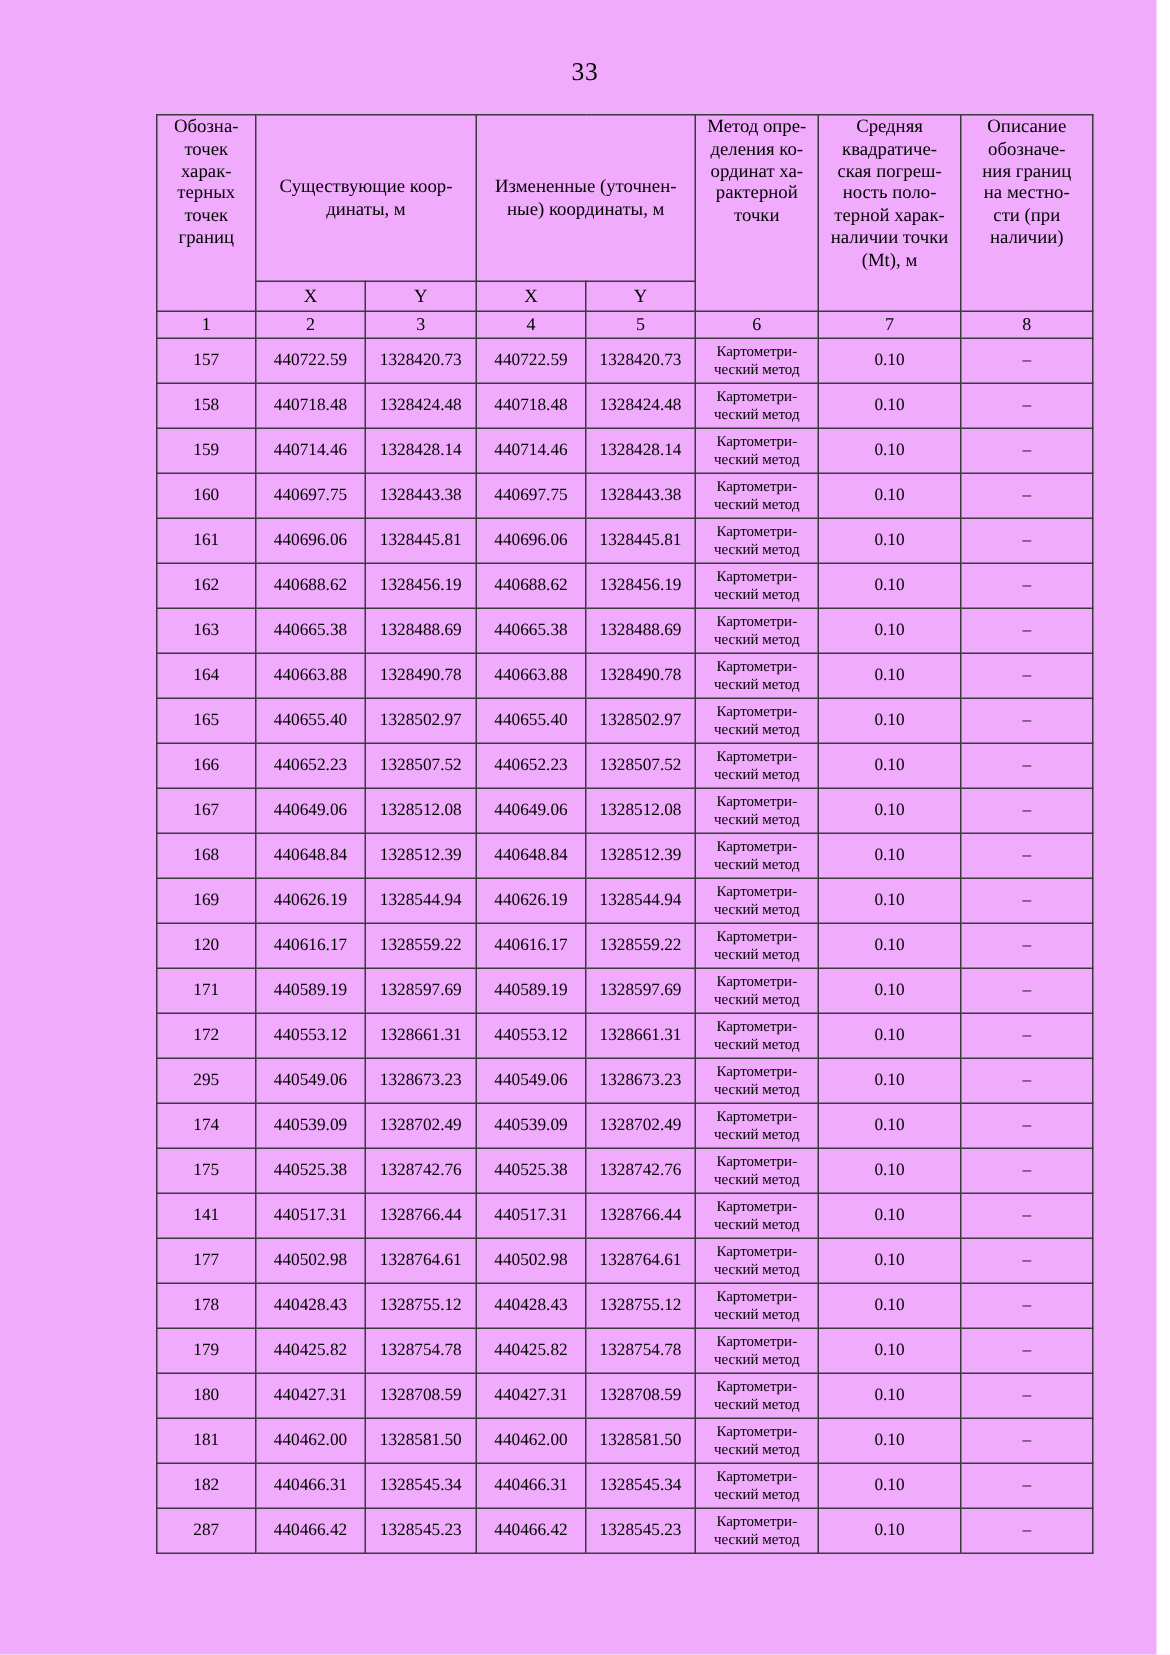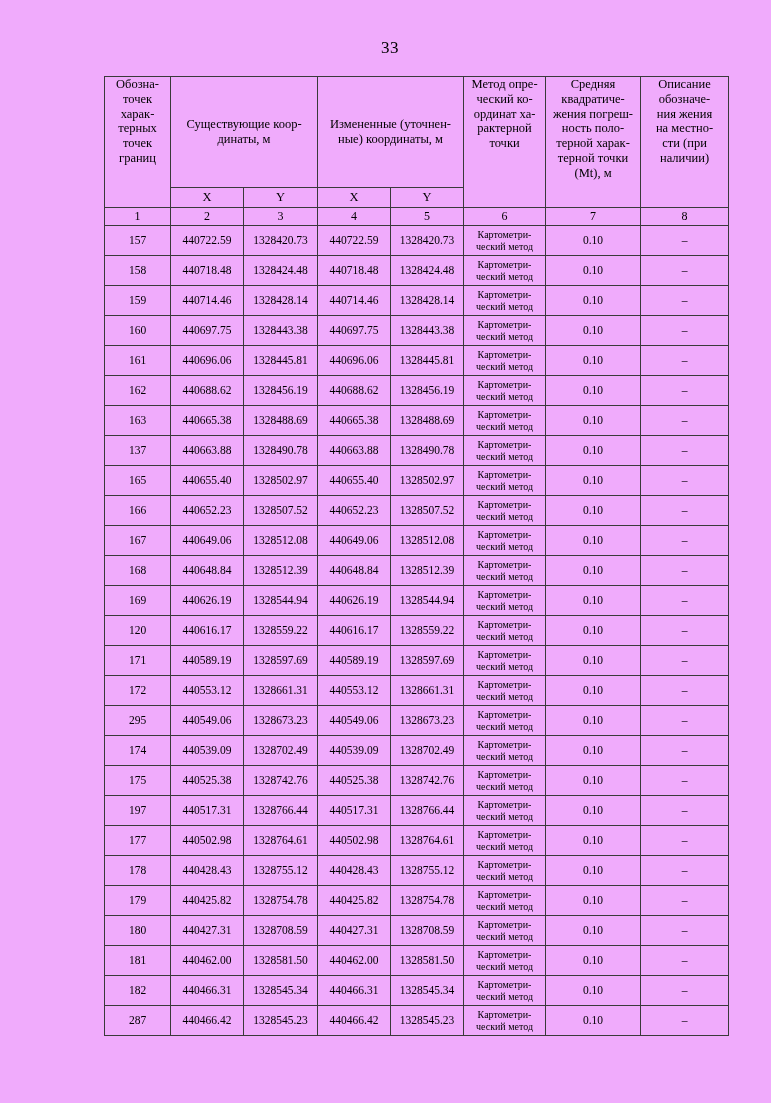--- a/index.html
+++ b/index.html
@@ -129,38 +129,38 @@
           <th class="grp" colspan="2">
               <span class="hyphenated">Существующие коор-</span>
               <span class="hyphenated">динаты, м</span>
             </th>
           <th class="grp" colspan="2">
               <span class="hyphenated">Измененные (уточнен-</span>
               <span class="hyphenated">ные) координаты, м</span>
             </th>
           <th class="grp tall" rowspan="2">
               <span class="hyphenated">Метод опре-</span>
-              <span class="hyphenated">ческий ко-</span>
+              <span class="hyphenated">деления ко-</span>
               <span class="hyphenated">ординат ха-</span>
               <span class="hyphenated">рактерной</span>
               <span class="hyphenated">точки</span>
             </th>
           <th class="grp tall" rowspan="2">
               <span class="hyphenated">Средняя</span>
               <span class="hyphenated">квадратиче-</span>
-              <span class="hyphenated">жения погреш-</span>
+              <span class="hyphenated">ская погреш-</span>
               <span class="hyphenated">ность поло-</span>
               <span class="hyphenated">терной харак-</span>
-              <span class="hyphenated">терной точки</span>
+              <span class="hyphenated">наличии точки</span>
               <span class="hyphenated">(Mt), м</span>
             </th>
           <th class="grp tall" rowspan="2">
               <span class="hyphenated">Описание</span>
               <span class="hyphenated">обозначе-</span>
-              <span class="hyphenated">ния жения</span>
+              <span class="hyphenated">ния границ</span>
               <span class="hyphenated">на местно-</span>
               <span class="hyphenated">сти (при</span>
               <span class="hyphenated">наличии)</span>
             </th>
         </tr>
         <tr>
           <th class="sub">X</th>
           <th class="sub">Y</th>
           <th class="sub">X</th>
           <th class="sub">Y</th>
@@ -262,21 +262,21 @@
             <td class="cell">440665.38</td>
             <td class="cell">1328488.69</td>
             <td class="cell method">
               <span class="hyphenated">Картометри-</span>
               <span class="hyphenated">ческий метод</span>
             </td>
             <td class="cell">0.10</td>
             <td class="cell dash">–</td>
           </tr>
           <tr>
-            <td class="cell">137</td>
+            <td class="cell">164</td>
             <td class="cell">440663.88</td>
             <td class="cell">1328490.78</td>
             <td class="cell">440663.88</td>
             <td class="cell">1328490.78</td>
             <td class="cell method">
               <span class="hyphenated">Картометри-</span>
               <span class="hyphenated">ческий метод</span>
             </td>
             <td class="cell">0.10</td>
             <td class="cell dash">–</td>
@@ -418,21 +418,21 @@
             <td class="cell">440525.38</td>
             <td class="cell">1328742.76</td>
             <td class="cell method">
               <span class="hyphenated">Картометри-</span>
               <span class="hyphenated">ческий метод</span>
             </td>
             <td class="cell">0.10</td>
             <td class="cell dash">–</td>
           </tr>
           <tr>
-            <td class="cell">197</td>
+            <td class="cell">141</td>
             <td class="cell">440517.31</td>
             <td class="cell">1328766.44</td>
             <td class="cell">440517.31</td>
             <td class="cell">1328766.44</td>
             <td class="cell method">
               <span class="hyphenated">Картометри-</span>
               <span class="hyphenated">ческий метод</span>
             </td>
             <td class="cell">0.10</td>
             <td class="cell dash">–</td>

